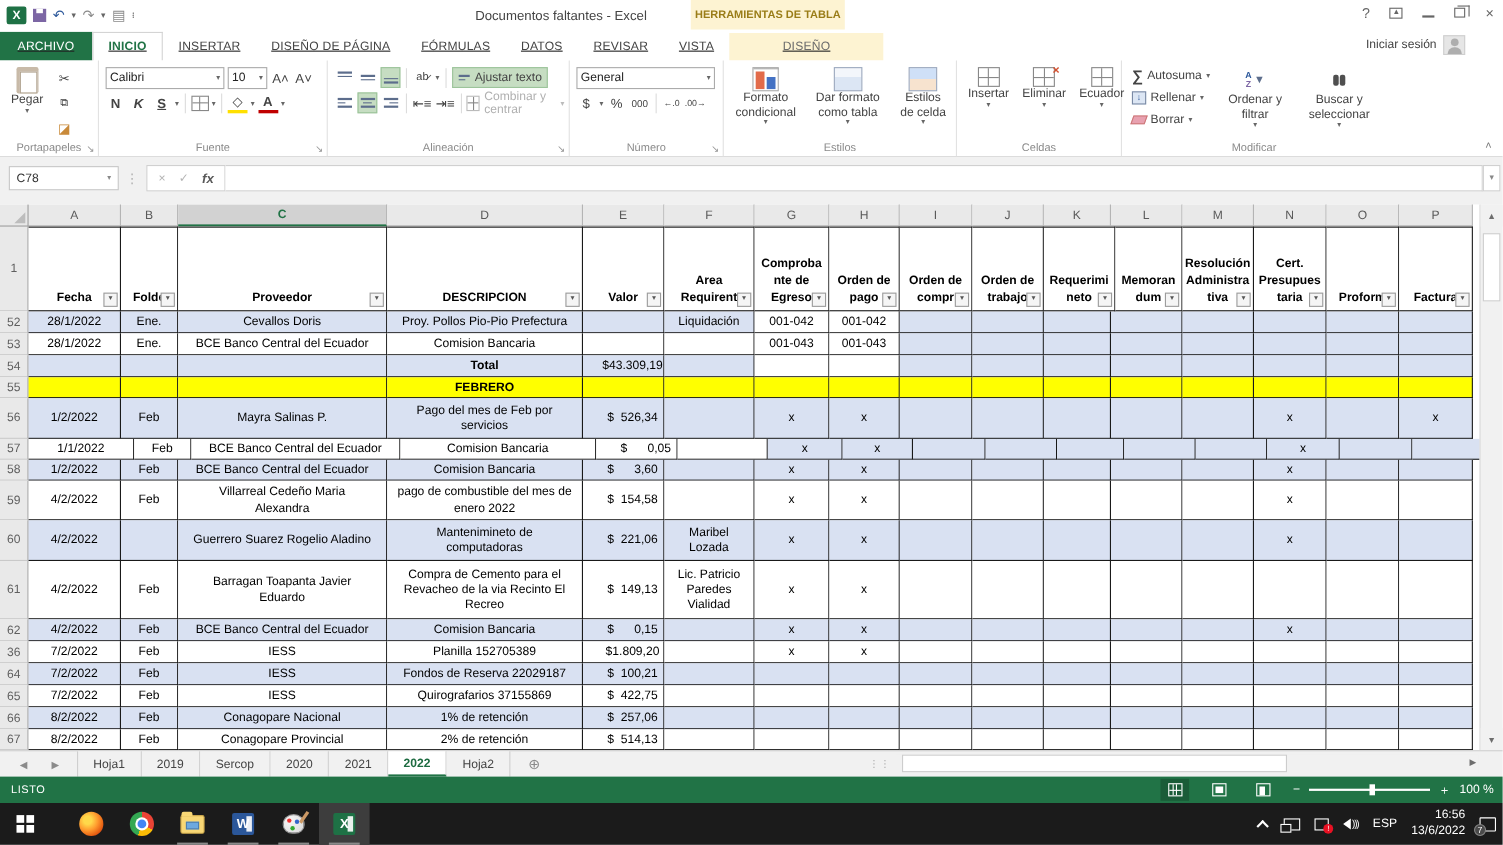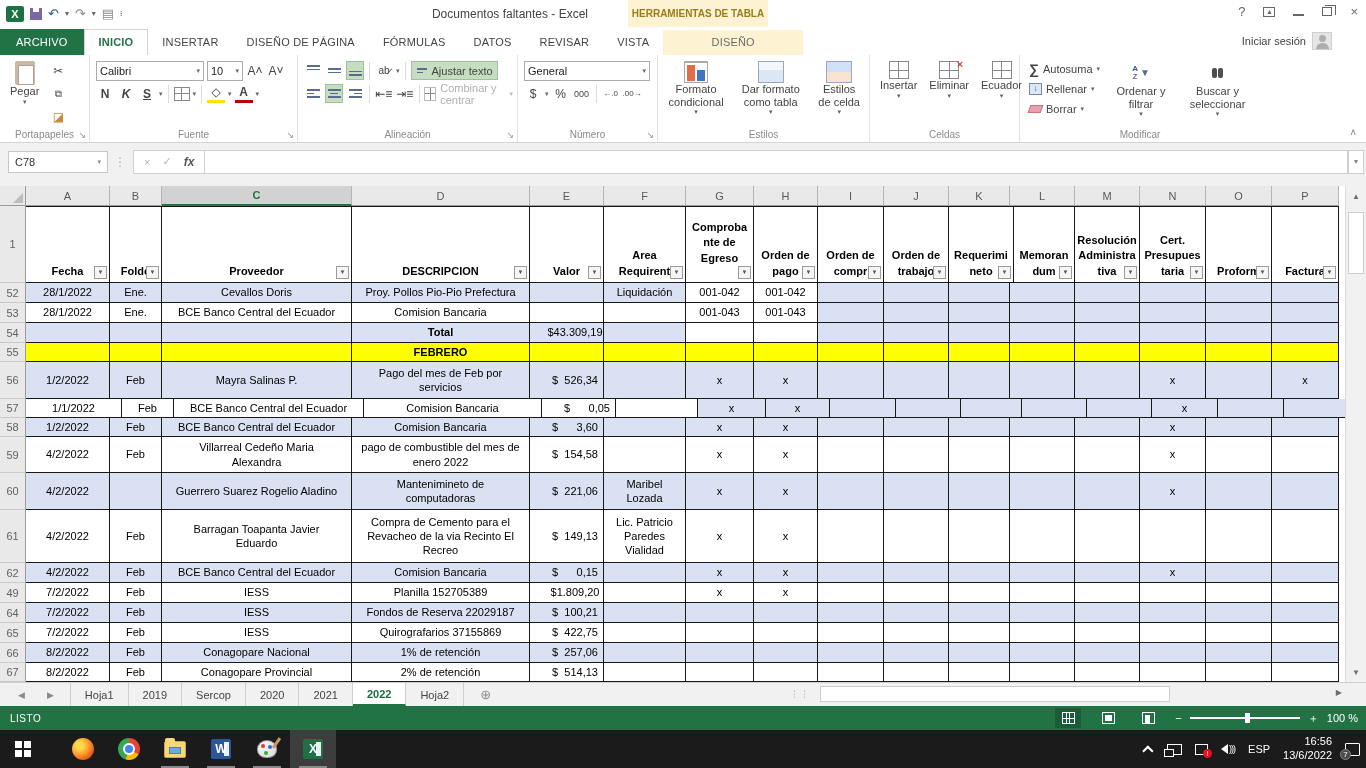--- a/index.html
+++ b/index.html
@@ -18,21 +18,21 @@
   .qat-caret { font-size:8px; color:#666; }
   .tb-title { position:absolute; left:330px; width:360px; text-align:center; font-size:12px; color:#444; }
   .ctx-block { position:absolute; left:628px; top:0; width:140px; height:27px; background:#fdf3d2; color:#9a7d18; font-size:10px; font-weight:bold; display:flex; align-items:center; justify-content:center; }
   .win-btns { position:absolute; right:8px; top:4px; display:flex; gap:18px; align-items:center; color:#666; font-size:13px; }
   .wb-min { width:11px; border-bottom:2px solid #666; height:8px; }
   .wb-restore { width:10px; height:9px; border:1px solid #666; position:relative; }
   .wb-restore:after{ content:""; position:absolute; top:-3px; left:2px; width:10px; height:9px; border:1px solid #666; border-left:none; border-bottom:none; }
   .wb-ribopt { width:12px; height:10px; border:1px solid #666; font-size:7px; line-height:8px; text-align:center; color:#666; }
 
   
-  .ribbontabs { position:absolute; top:27px; left:0; right:0; height:28px; background:#fff; display:flex; align-items:flex-end; }
+  .ribbontabs { position:absolute; top:27px; left:0; right:0; height:28px; background:#fff; display:flex; align-items:flex-end;text-decoration:underline; }
   .rtab { padding:6px 14px 7px; font-size:11px; color:#444; letter-spacing:.2px; }
   .rtab.archivo { background:#217346; color:#fff; padding:7px 16px; }
   .rtab.active { background:#fff; color:#217346; border:1px solid #d4d4d4; border-bottom:none; font-weight:bold; }
   .rtab.ctx { background:#fdf3d2; color:#6c6c6c; width:140px; text-align:center; }
   .signin { position:absolute; right:34px; bottom:5px; color:#444; font-size:11px; display:flex; gap:6px; align-items:center; }
   .avatar { width:20px; height:18px; background:#e6e6e6; border:1px solid #cfcfcf; position:relative; }
   .avatar:before { content:""; position:absolute; top:2px; left:6px; width:7px; height:7px; border-radius:50%; background:#aeaeae; }
   .avatar:after { content:""; position:absolute; bottom:0; left:3px; width:13px; height:6px; border-radius:6px 6px 0 0; background:#aeaeae; }
 
   
@@ -474,21 +474,21 @@
     <div id="rowsarea">
         <div class="grow hdr" style="height: 77px;">
           <div class="rownum">1</div>
           <div class="cell c-white" style="width: 84px;"><span>Fecha</span><span class="fbtn">▼</span></div>
           <div class="cell c-white" style="width: 52px;"><span>Folde</span><span class="fbtn">▼</span></div>
           <div class="cell c-white" style="width: 190px;"><span>Proveedor</span><span class="fbtn">▼</span></div>
           <div class="cell c-white" style="width: 178px;"><span>DESCRIPCION</span><span class="fbtn">▼</span></div>
           <div class="cell c-white" style="width: 74px;"><span>Valor</span><span class="fbtn">▼</span></div>
           <div class="cell c-white" style="width: 82px;"><span>Area
 Requirent</span><span class="fbtn">▼</span></div>
-          <div class="cell c-white" style="width: 68px; align-items: center;"><span>Comproba
+          <div class="cell c-white" style="width: 68px;"><span>Comproba
 nte de
 Egreso</span><span class="fbtn">▼</span></div>
           <div class="cell c-white" style="width: 64px;"><span>Orden de
 pago</span><span class="fbtn">▼</span></div>
           <div class="cell c-white" style="width: 66px;"><span>Orden de
 compr</span><span class="fbtn">▼</span></div>
           <div class="cell c-white" style="width: 65px;"><span>Orden de
 trabajo</span><span class="fbtn">▼</span></div>
           <div class="cell c-white" style="width: 65px;"><span>Requerimi
 neto</span><span class="fbtn">▼</span></div>
@@ -716,21 +716,21 @@
           <div class="cell c-lav" style="width: 66px;"></div>
           <div class="cell c-lav" style="width: 65px;"></div>
           <div class="cell c-lav" style="width: 61px;"></div>
           <div class="cell c-lav" style="width: 65px;"></div>
           <div class="cell c-lav" style="width: 65px;"></div>
           <div class="cell c-lav" style="width: 66px;">x</div>
           <div class="cell c-lav" style="width: 66px;"></div>
           <div class="cell c-lav" style="width: 67px;"></div>
         </div>
         <div class="grow" style="height: 20px;">
-          <div class="rownum">49</div>
+          <div class="rownum">36</div>
           <div class="cell c-white" style="width: 84px;">7/2/2022</div>
           <div class="cell c-white" style="width: 52px;">Feb</div>
           <div class="cell c-white" style="width: 190px;">IESS</div>
           <div class="cell c-white" style="width: 178px;">Planilla 152705389</div>
           <div class="cell c-white" style="width: 74px;"><span class="acct"><span class="sym">$</span><span class="num">1.809,20</span></span></div>
           <div class="cell c-white" style="width: 82px;"></div>
           <div class="cell c-white" style="width: 68px;">x</div>
           <div class="cell c-white" style="width: 64px;">x</div>
           <div class="cell c-white" style="width: 66px;"></div>
           <div class="cell c-white" style="width: 65px;"></div>

